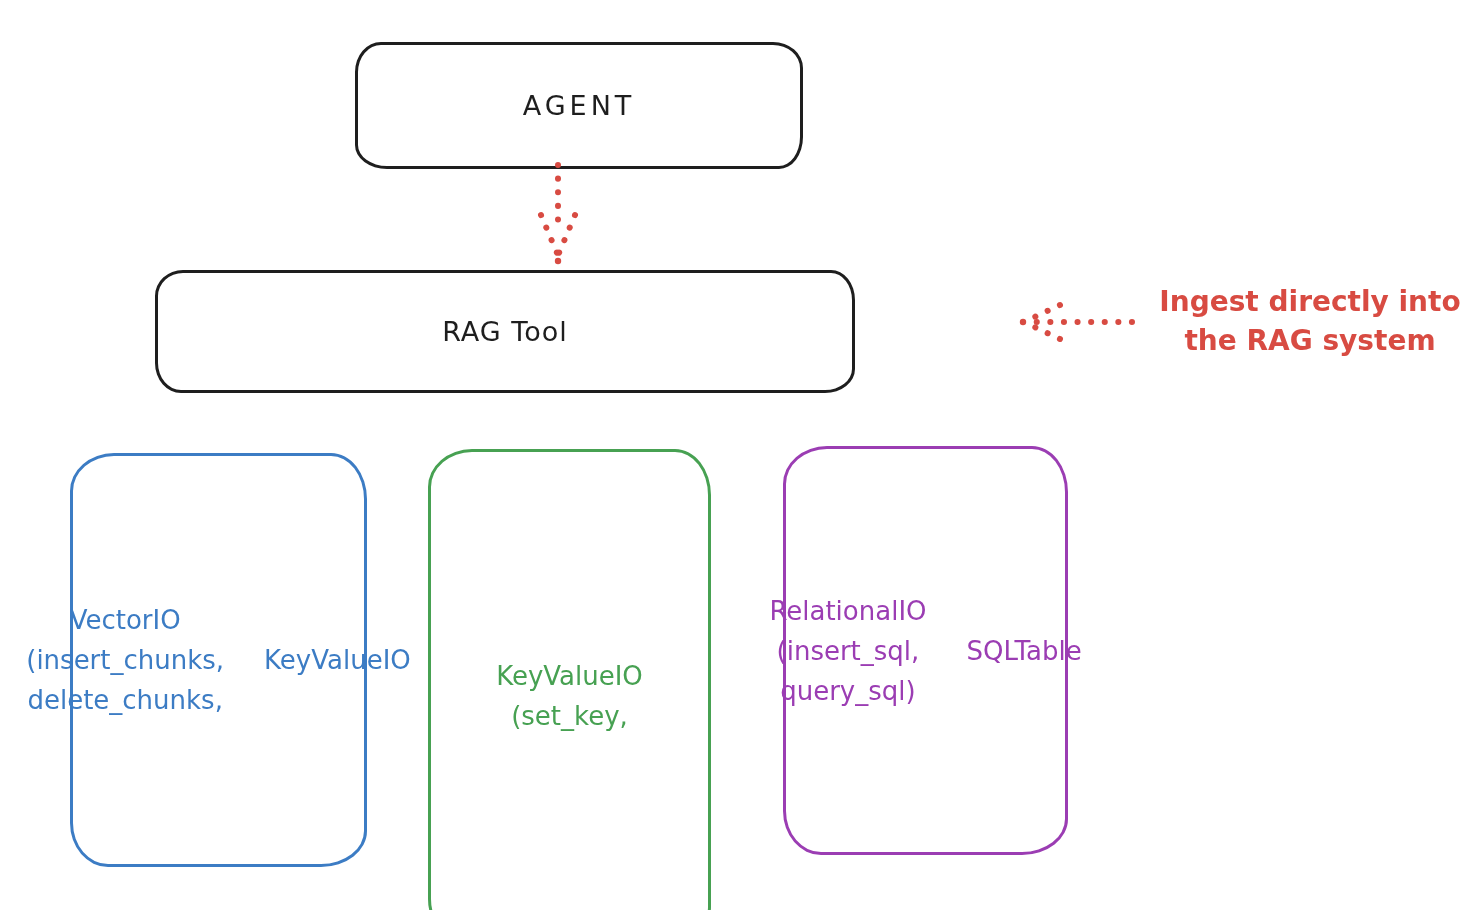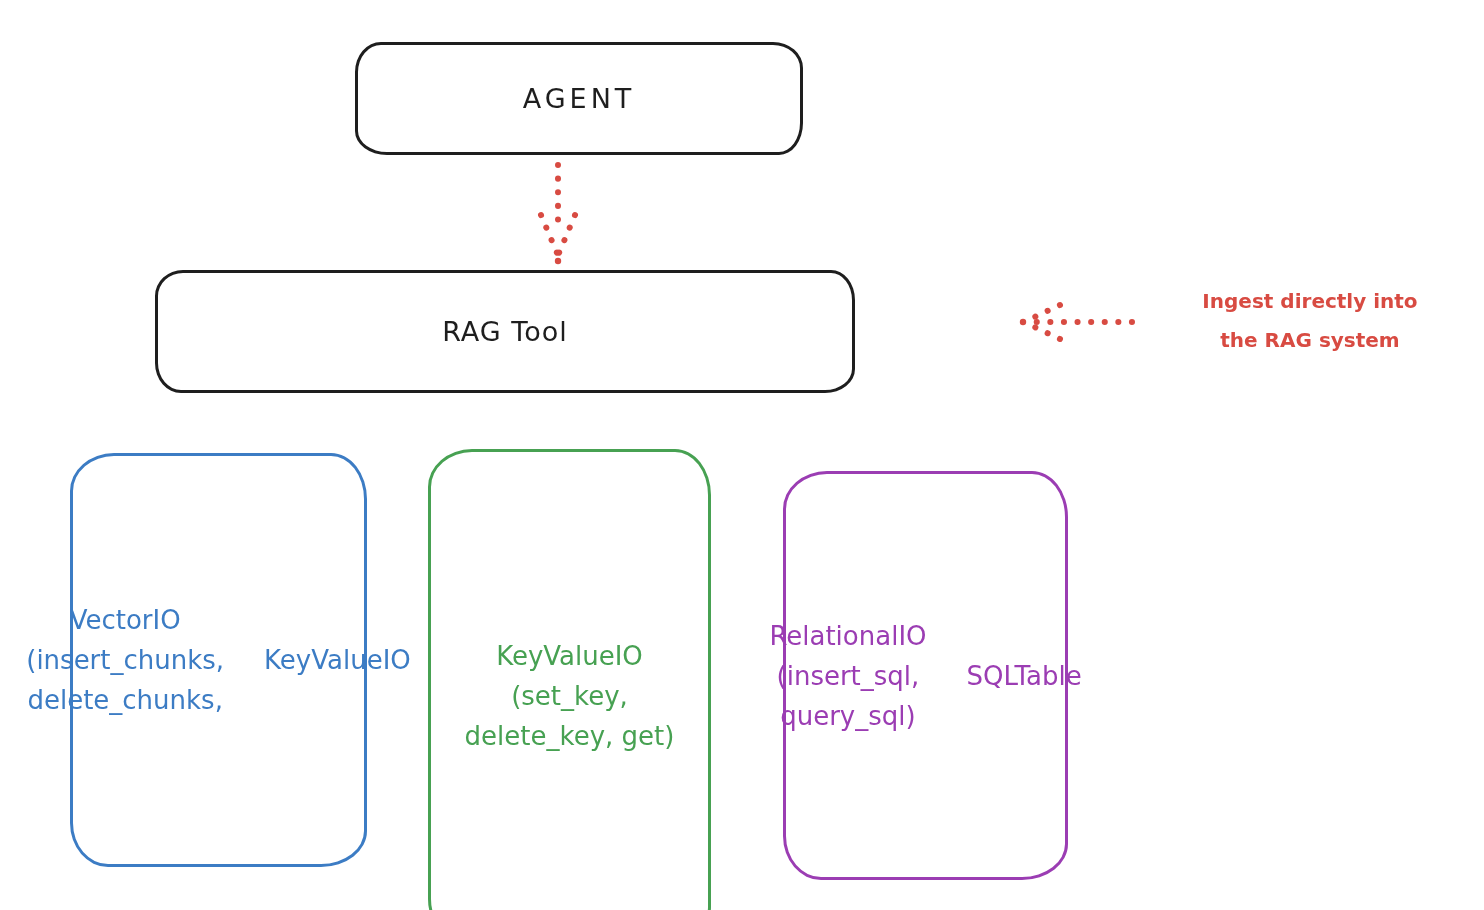--- a/index.html
+++ b/index.html
@@ -20,21 +20,21 @@
     background: #ffffff;
     border: 3.5px solid var(--ink, #1e1e1e);
     box-sizing: border-box;
     display: flex;
     align-items: center;
     justify-content: center;
   }
 
   .agent-box {
     left: 355px; top: 42px;
-    width: 448px; height: 113px;
+    width: 448px; height: 127px;
     border-radius: 26px 30px 24px 32px / 30px 26px 32px 24px;
   }
 
   .rag-box {
     left: 155px; top: 270px;
     width: 700px; height: 123px;
     border-radius: 28px 24px 30px 26px / 26px 30px 24px 30px;
   }
 
   .box-label {
@@ -53,21 +53,21 @@
     text-align: center;
     font-size: 26px;
     line-height: 40px;
     border-radius: 44px 36px 46px 38px / 38px 46px 36px 44px;
   }
   .io-box .io-lines span { display: block; }
   .io-box .io-index { display: block; }
 
   .box-vector     { left: 70px;  top: 453px; width: 297px; height: 414px; color: var(--blue,   #3c7cc4); }
   .box-keyvalue   { left: 428px; top: 449px; width: 283px; height: 494px; color: var(--green,  #47a152); }
-  .box-relational { left: 783px; top: 446px; width: 285px; height: 409px; color: var(--purple, #9b3db3); margin-top: 25px; }
+  .box-relational { left: 783px; top: 446px; width: 285px; height: 409px; color: var(--purple, #9b3db3); }
 
   
   .arrow { position: absolute; overflow: visible; }
   .arrow-down { left: 528px; top: 157px; }
   .arrow-left { left: 1016px; top: 296px; }
 
   .dotline {
     fill: none;
     stroke: var(--red, #d84b42);
     stroke-width: 6;
@@ -75,21 +75,21 @@
     stroke-dasharray: 0.1 13.5;
   }
 
   
   .annotation {
     position: absolute;
     left: 1138px; top: 282px;
     width: 344px;
     text-align: center;
     color: var(--red, #d84b42);
-    font-size: 20px;
+    font-size: 28px;
     line-height: 39px;
     font-weight: bold;
   }
   .annotation span { display: block; }
 </style>
 </head>
 <body>
 
 <div class="canvas">
 
@@ -126,21 +126,20 @@
       <span>(insert_chunks,</span>
       <span>delete_chunks,</span>
     </div>
     <span class="io-index">KeyValueIO</span>
   </div>
 
   <div class="box io-box box-keyvalue">
     <div class="io-lines">
       <span>KeyValueIO</span>
       <span>(set_key,</span>
-      <span>delete_key, get)</span>
     </div>
   </div>
 
   <div class="box io-box box-relational">
     <div class="io-lines">
       <span>RelationalIO</span>
       <span>(insert_sql,</span>
       <span>query_sql)</span>
     </div>
     <span class="io-index">SQLTable</span>

